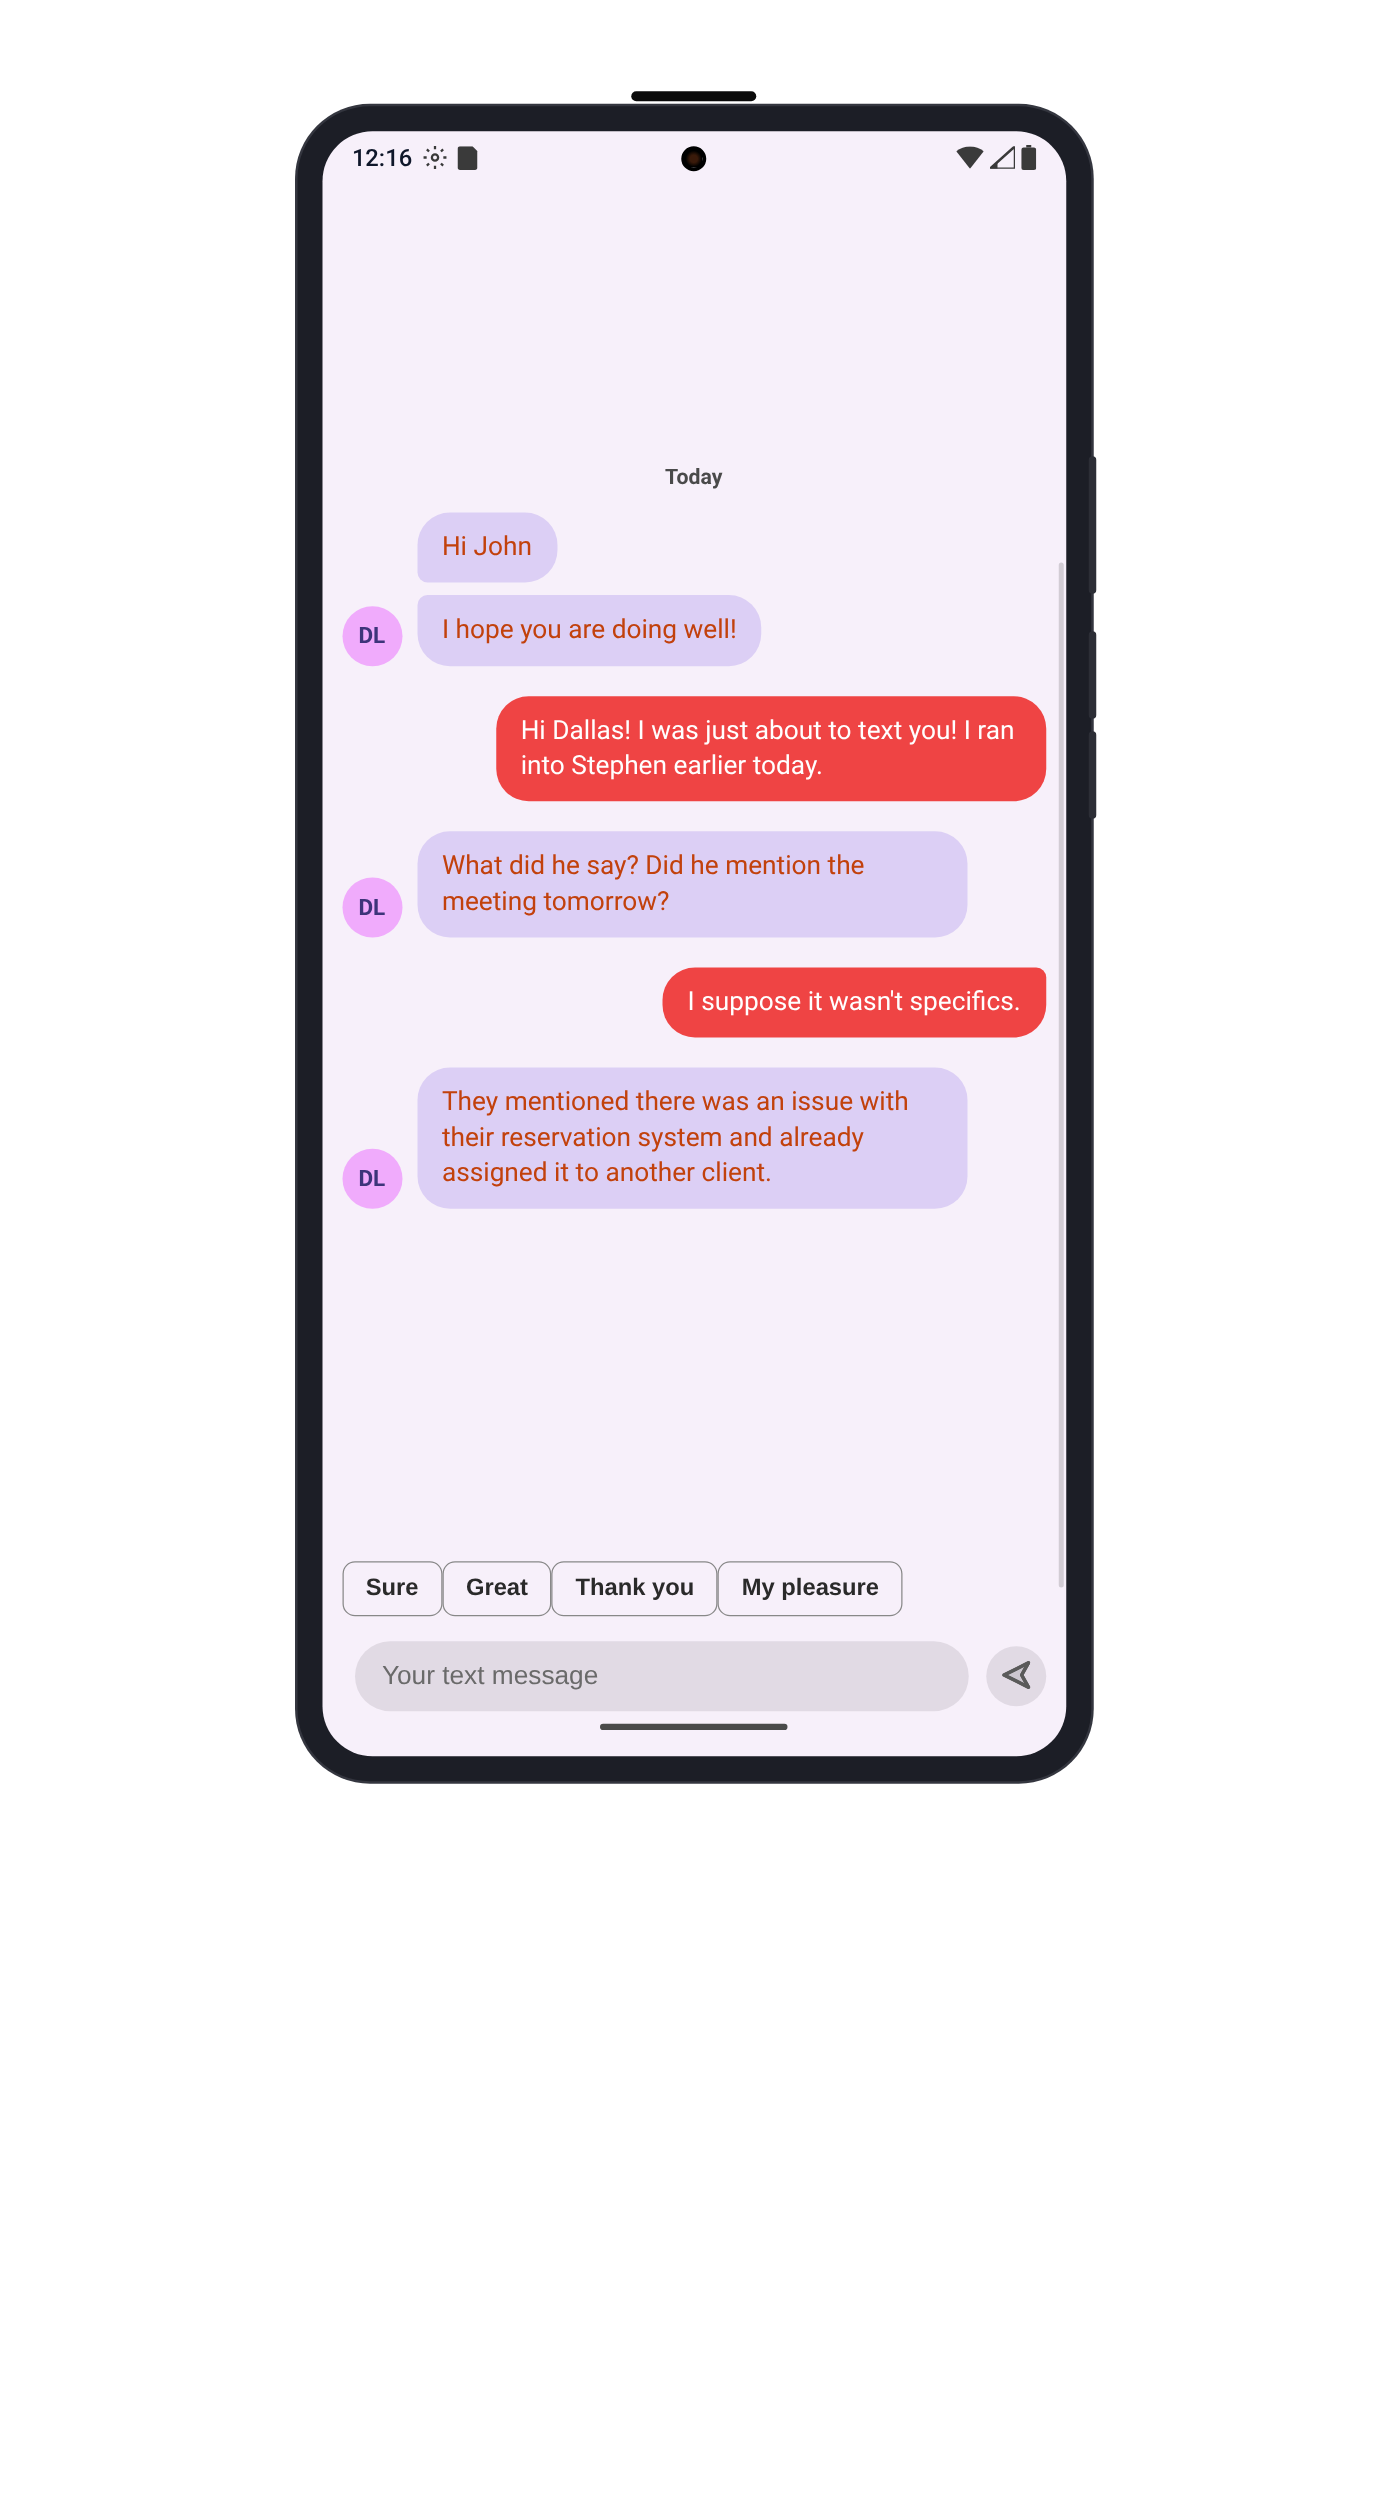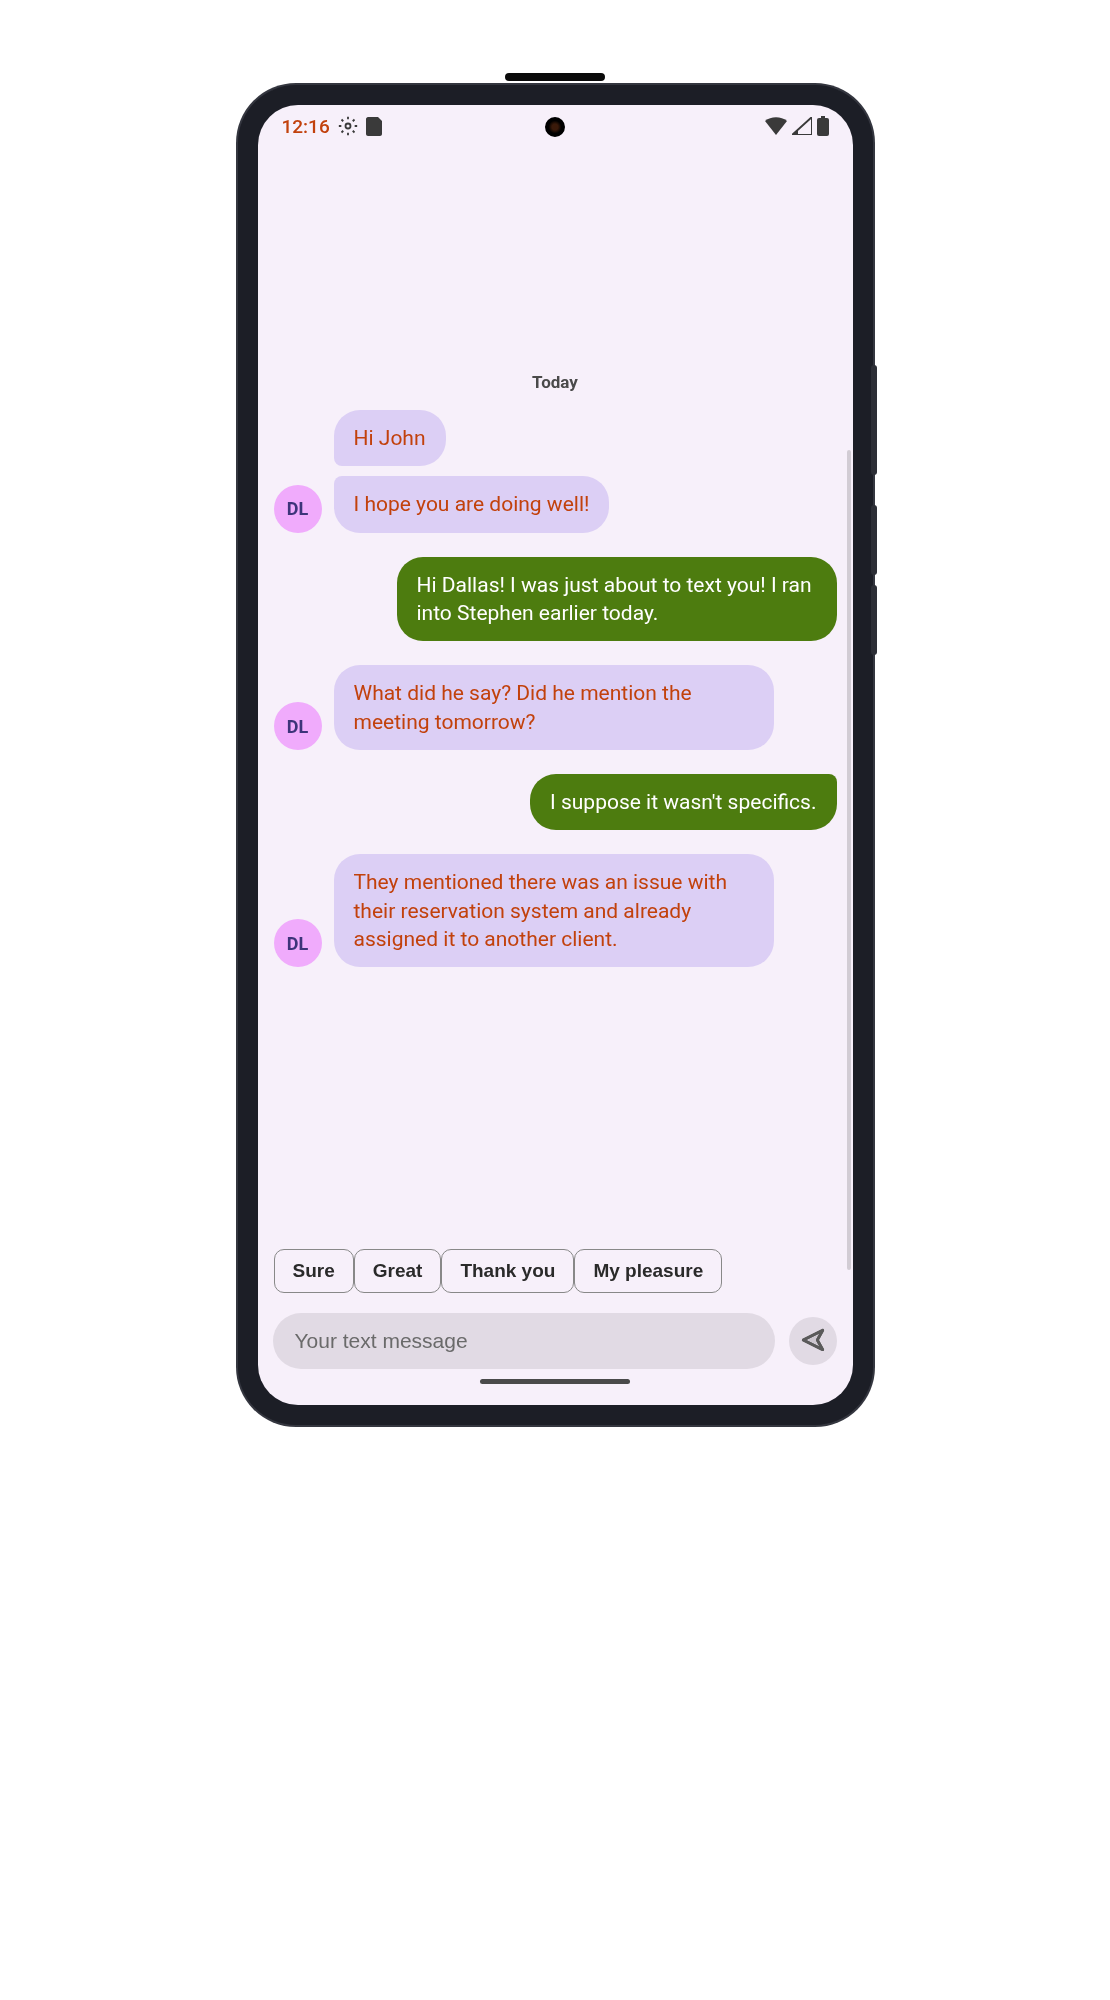--- a/index.html
+++ b/index.html
@@ -68,21 +68,21 @@
     .side-button.power { top: 280px; height: 110px; }
     .side-button.vol-up { top: 420px; height: 70px; }
     .side-button.vol-down { top: 500px; height: 70px; }
     .status-bar {
       height: 42px;
       display: flex;
       align-items: center;
       justify-content: space-between;
       padding: 0 24px;
       font-size: 19px;
-      color: #c2410c;
+      color: #0f172a;
       font-weight: 500;
     }
     .status-left {
       display: flex;
       align-items: center;
       gap: 8px;
     }
     .status-right {
       display: flex;
       align-items: center;
@@ -145,21 +145,21 @@
       padding: 14px 20px;
       border-radius: 26px;
       font-size: 21px;
       line-height: 1.35;
     }
     .bubble.incoming {
       background: #dccff5;
       color: #c2410c;
     }
     .bubble.outgoing {
-      background: #4d7c0f;
+      background: #ef4444;
       color: #ffffff;
     }
     .bubble.first-incoming {
       border-bottom-left-radius: 8px;
     }
     .bubble.last-incoming {
       border-top-left-radius: 8px;
     }
     .bubble.first-outgoing {
       border-bottom-right-radius: 8px;
@@ -179,21 +179,21 @@
       background: #f7f0fa;
       font-size: 19px;
       font-weight: 700;
       color: #2a2a2a;
       white-space: nowrap;
       cursor: pointer;
     }
     .input-bar {
       display: flex;
       align-items: center;
-      padding: 10px 16px 10px 15px;
+      padding: 10px 16px 10px 26px;
       gap: 14px;
     }
     .text-input {
       flex: 1;
       background: #e1dae4;
       border: none;
       border-radius: 28px;
       padding: 16px 22px;
       font-size: 21px;
       color: #6a6a6a;

